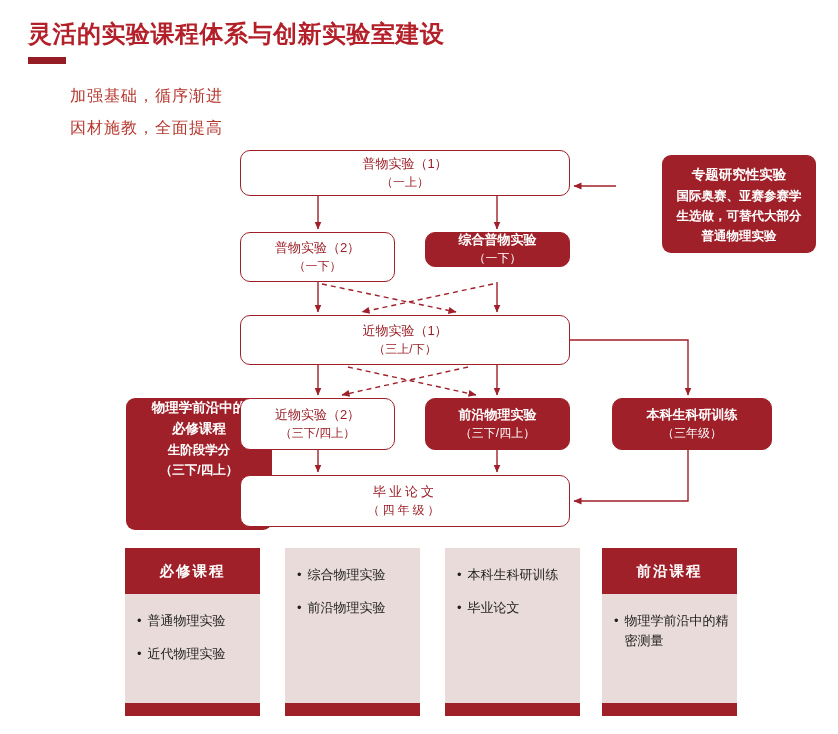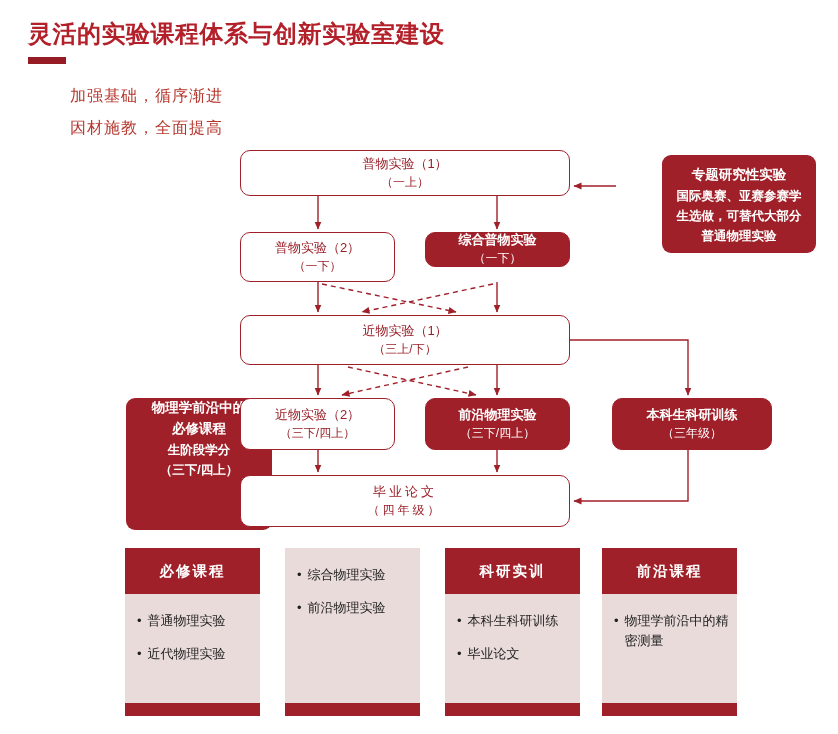--- a/index.html
+++ b/index.html
@@ -175,21 +175,20 @@
       </div>
       <div class="item">
         <span class="bullet">•</span>
         <span>前沿物理实验</span>
       </div>
     </div>
     <div class="col-f"></div>
   </div>
 
   <div class="col" style="left:445px;">
-    <div class="col-h">科研实训</div>
     <div class="col-b">
       <div class="item">
         <span class="bullet">•</span>
         <span>本科生科研训练</span>
       </div>
       <div class="item">
         <span class="bullet">•</span>
         <span>毕业论文</span>
       </div>
     </div>

